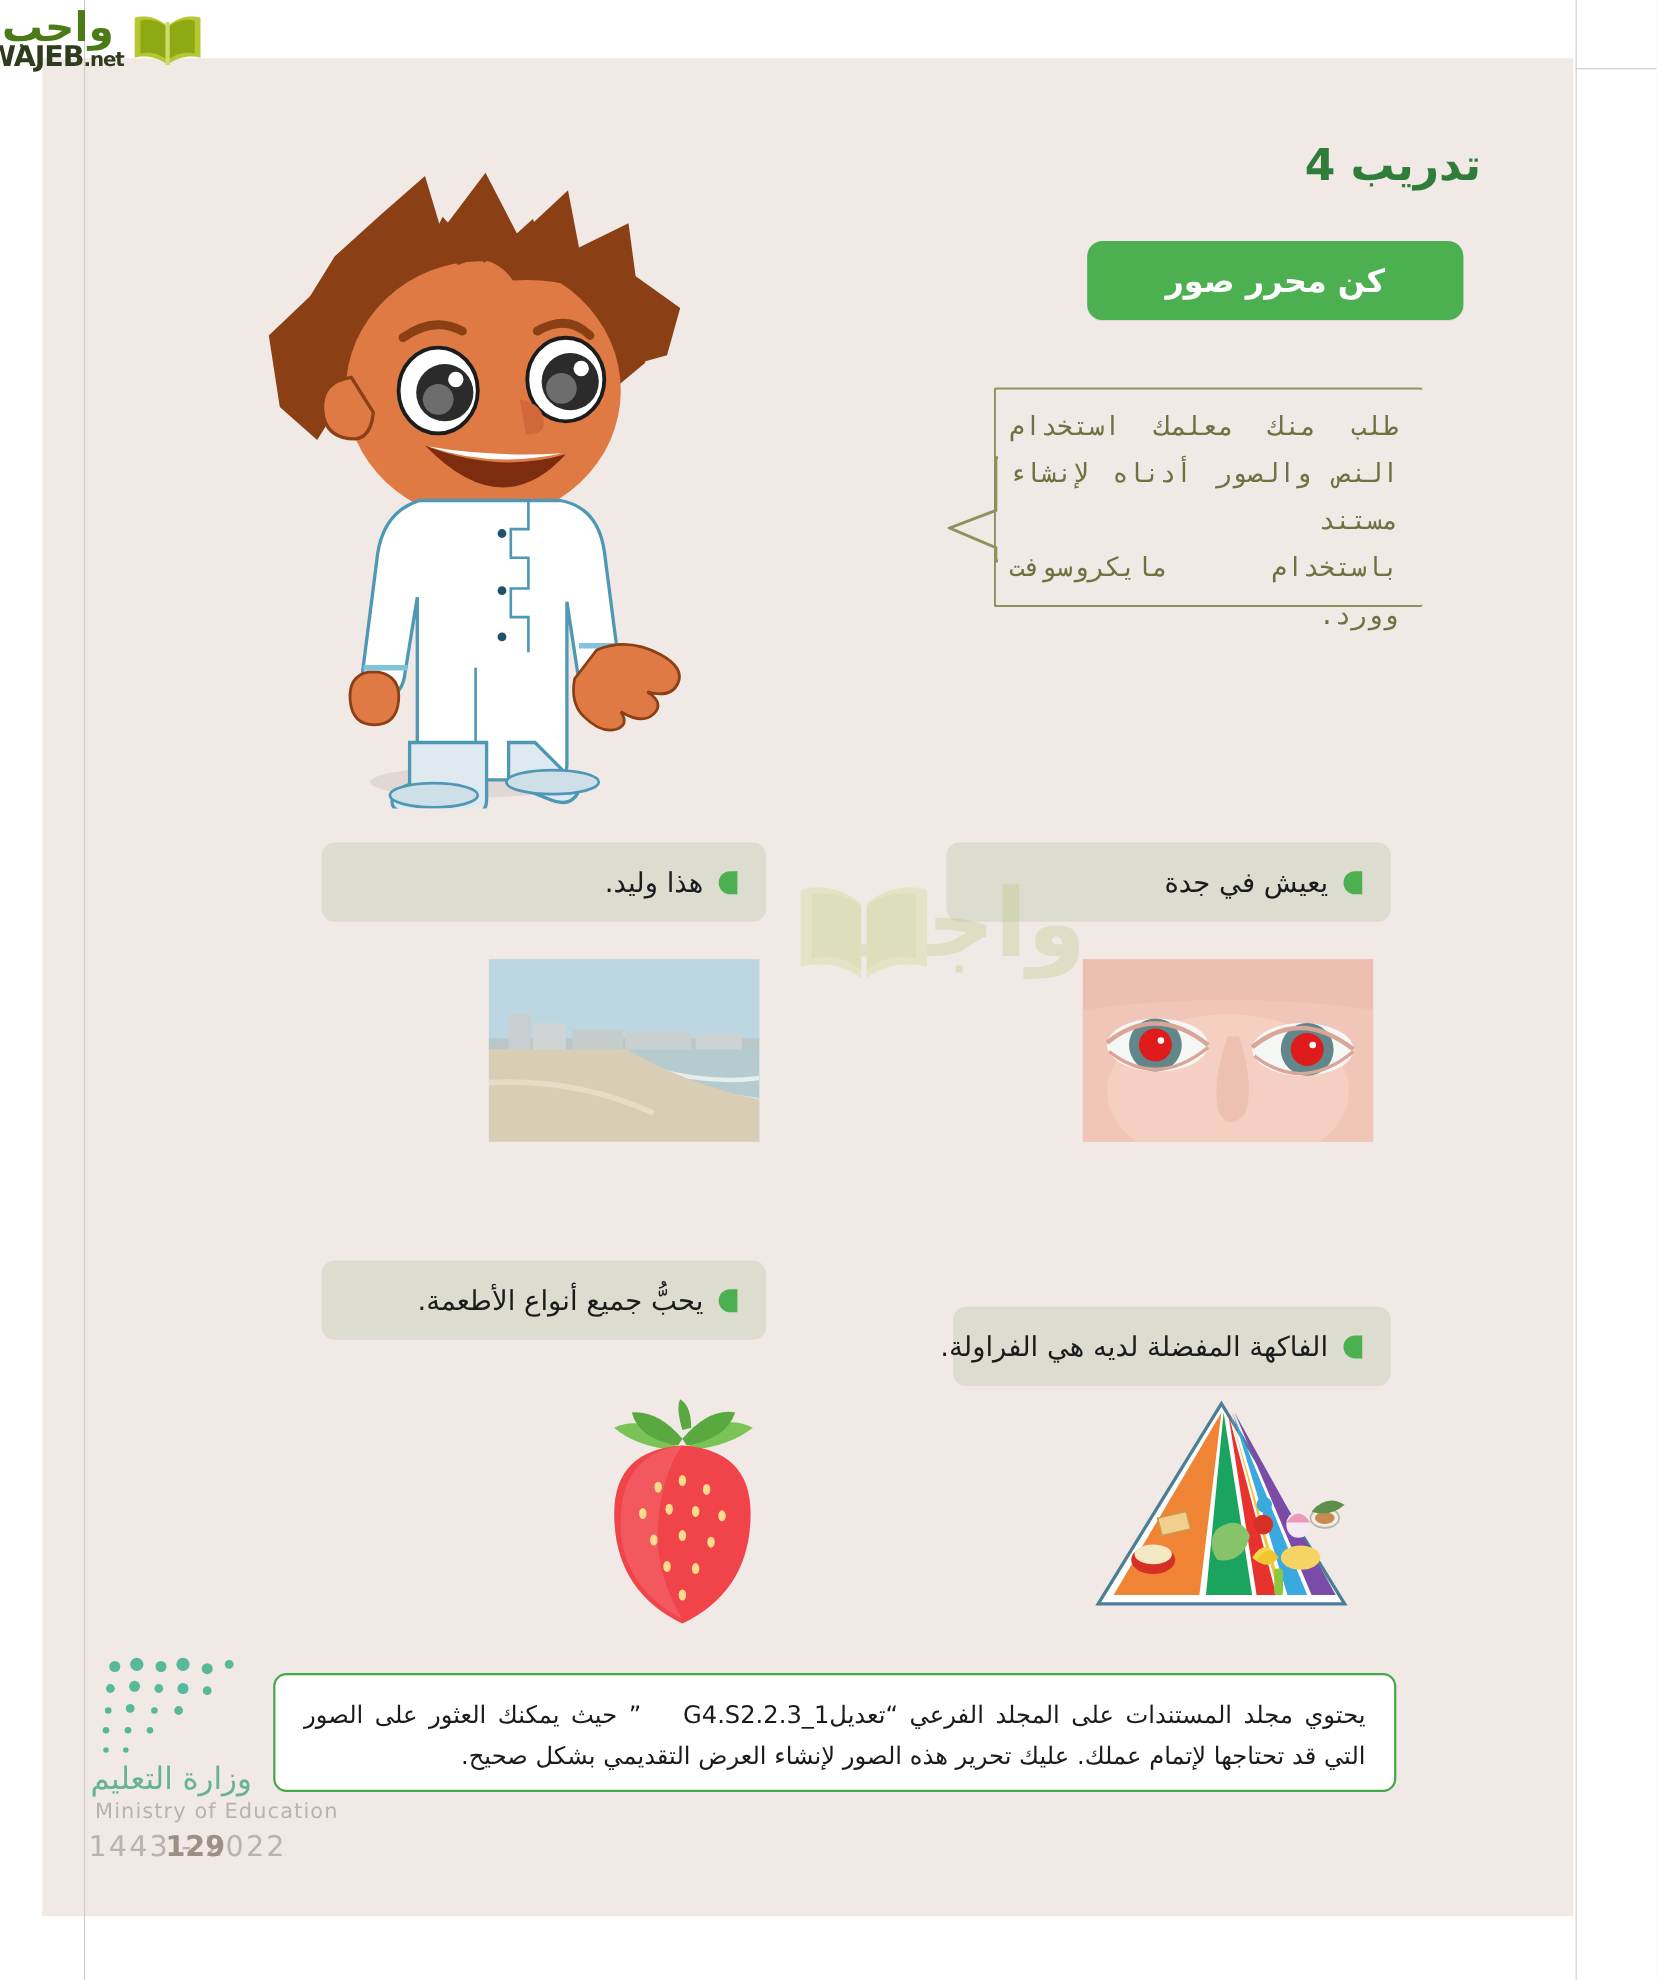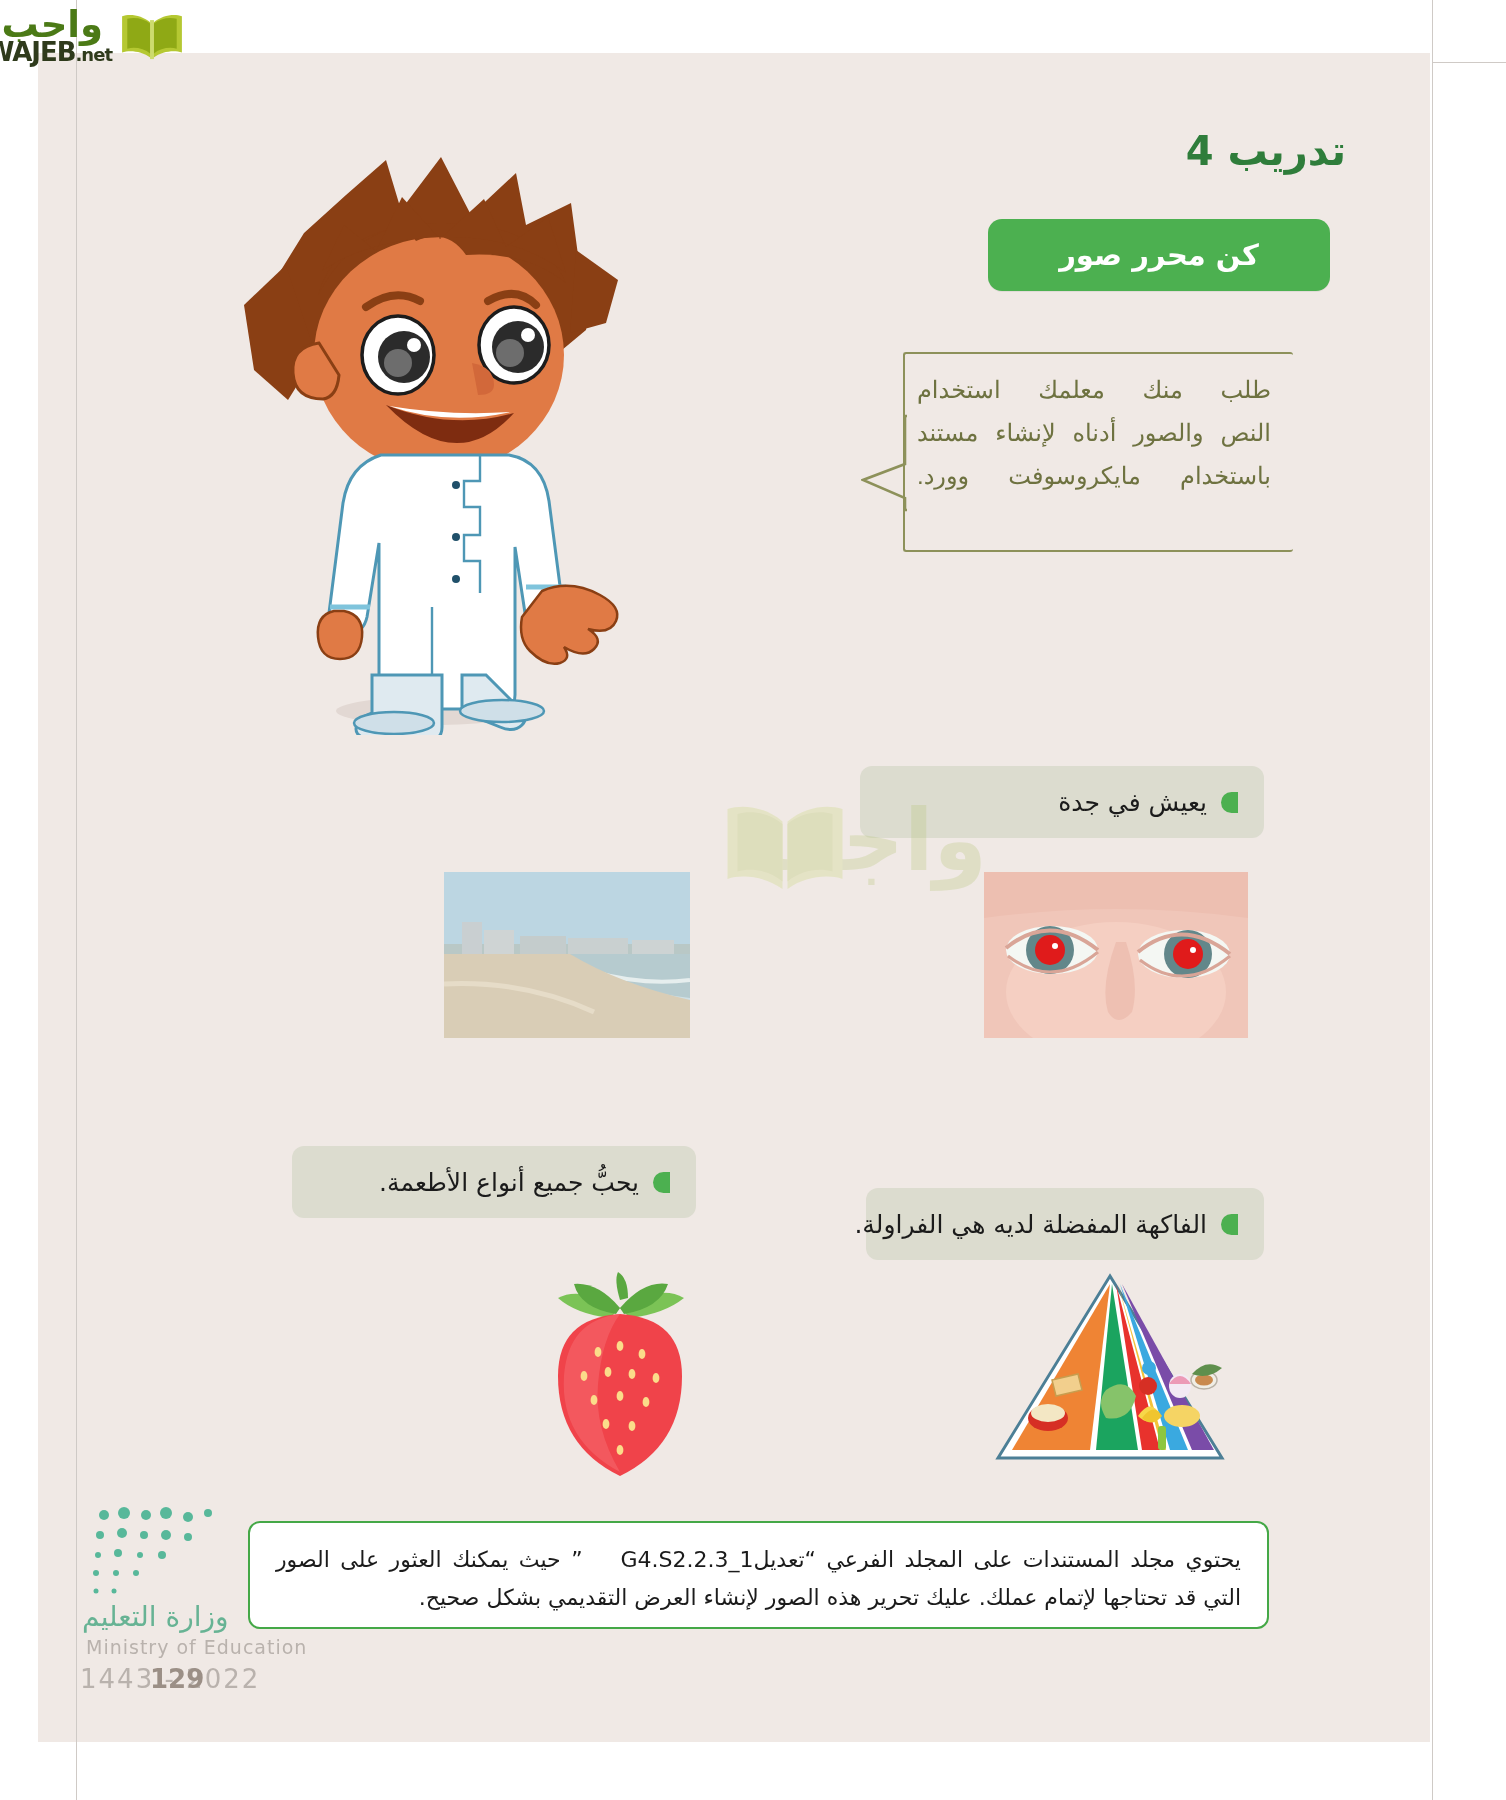--- a/index.html
+++ b/index.html
@@ -90,21 +90,21 @@
   }
   .bubble .tailpath{
     position:absolute; left:-42px; top:60px; width:46px; height:100px;
   }
   .bubble .btext{
     position:absolute;
     right:22px; top:16px; left:14px;
     color:#6e7240;
     font-size:24px; line-height:43px;
     direction:rtl; text-align:justify; text-align-last:justify;
-    font-family:Liberation Sans, sans-serif;
+    font-family:Liberation Mono, monospace;
   }
   .bubble .btext .l2{ text-align:justify; }
 
   
   #boy{ position:absolute; left:226px; top:155px; width:420px; height:580px; }
 
   
   .card{
     position:absolute;
     background:#dcdccf;
@@ -303,20 +303,24 @@
              q8 12 -4 16 q-14 4 -30 -12 q-12 -12 -8 -34 Z" fill="#e07a45" stroke="#8a3f14" stroke-width="2.5"></path>
 
     <path d="M206 452 l0 100" stroke="#4e97b5" stroke-width="2.4" fill="none"></path>
 
     <path d="M146 520 l0 38 q-16 6 -16 16 q0 10 20 10 l56 0 q10 0 10 -12 l0 -52 Z" fill="#dfeaf0" stroke="#4e97b5" stroke-width="3"></path>
     <path d="M236 520 l0 38 q20 6 38 14 q14 6 22 -2 q8 -8 -4 -18 l-32 -32 Z" fill="#dfeaf0" stroke="#4e97b5" stroke-width="3"></path>
     <ellipse cx="168" cy="568" rx="40" ry="11" fill="#cfdfe8" stroke="#4e97b5" stroke-width="2.5"></ellipse>
     <ellipse cx="276" cy="556" rx="42" ry="11" fill="#cfdfe8" stroke="#4e97b5" stroke-width="2.5"></ellipse>
   </svg>
 
+  <div class="card card-2">
+    <span class="bullet"></span>
+    <span class="ctext">هذا وليد.</span>
+  </div>
 
   <div class="card card-1">
     <span class="bullet"></span>
     <span class="ctext">يعيش في جدة</span>
   </div>
 
   <div class="card card-4">
     <span class="bullet"></span>
     <span class="ctext">يحبُّ جميع أنواع الأطعمة.</span>
   </div>

